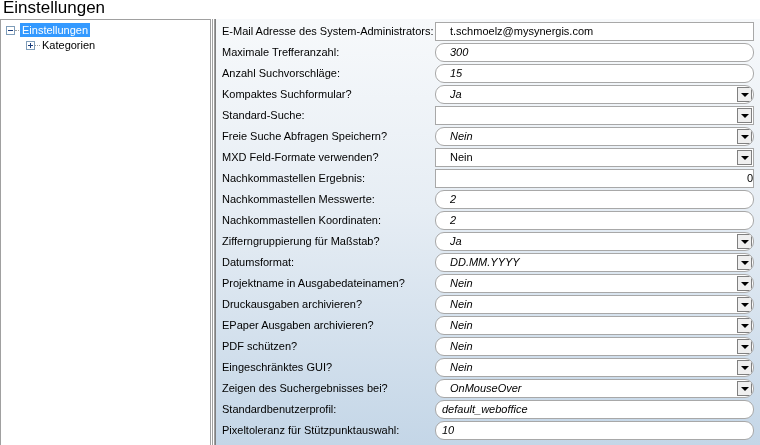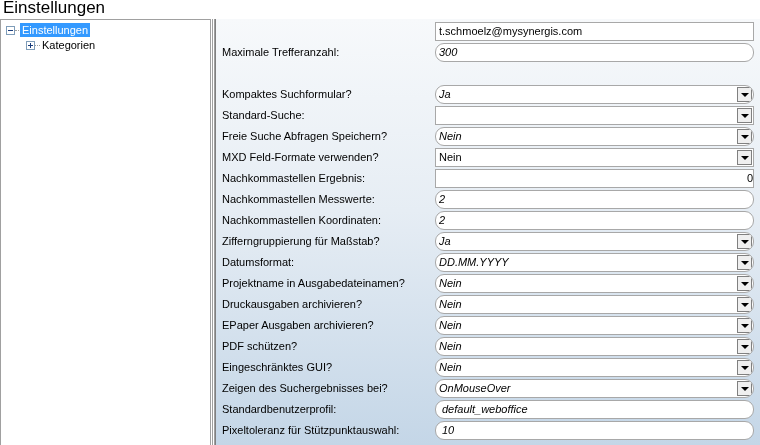--- a/index.html
+++ b/index.html
@@ -38,21 +38,21 @@
       border-left:1px solid #808080; box-sizing:border-box;
     }
     .row { position:absolute; left:0; width:545px; height:21px; }
     .row-label {
       position:absolute; left:6px; top:0; height:21px; line-height:21px; white-space:nowrap;
       font-family:"Liberation Sans", sans-serif; font-size:11px;
     }
     .row-value {
       position:absolute; left:219px; top:1px; width:319px; height:19px;
       background:#fff; border:1px solid #a8a8a8; box-sizing:border-box;
-      line-height:17px; padding-left:3px; white-space:nowrap; overflow:hidden;
+      line-height:17px; padding-left:14px; white-space:nowrap; overflow:hidden;
       font-family:"Liberation Sans", sans-serif; font-size:11px;
     }
     .row-value.italic { font-style:italic;border-radius:9px; }
     .dd-btn {
       position:absolute; right:1px; top:1px; width:15px; height:15px; box-sizing:border-box;
       border:1px solid #808080; background:#efefef;
     }
     .dd-btn::after {
       content:""; position:absolute; left:3px; top:5px; width:0; height:0;
       border-left:4px solid transparent; border-right:4px solid transparent; border-top:4px solid #000;
@@ -73,25 +73,30 @@
     <span class="expander plus" style="left:0;"></span>
     <span class="dots" style="left:9px; width:5px;"></span>
     <span class="node-label" style="left:14px;">Kategorien</span>
   </div>
 </div>
 
 <div class="splitter"></div>
 
 <div class="grid">
   <div class="row" style="top:2px;">
+    <span class="row-label">E-Mail Adresse des System-Administrators:</span>
     <div class="row-value">t.schmoelz@mysynergis.com</div>
   </div>
   <div class="row" style="top:23px;">
     <span class="row-label">Maximale Trefferanzahl:</span>
     <div class="row-value italic">300</div>
+  </div>
+  <div class="row" style="top:44px;">
+    <span class="row-label">Anzahl Suchvorschläge:</span>
+    <div class="row-value italic">15</div>
   </div>
   <div class="row" style="top:65px;">
     <span class="row-label">Kompaktes Suchformular?</span>
     <div class="row-value italic"><span>Ja</span><span class="dd-btn"></span></div>
   </div>
   <div class="row" style="top:86px;">
     <span class="row-label">Standard-Suche:</span>
     <div class="row-value"><span></span><span class="dd-btn"></span></div>
   </div>
   <div class="row" style="top:107px;">

